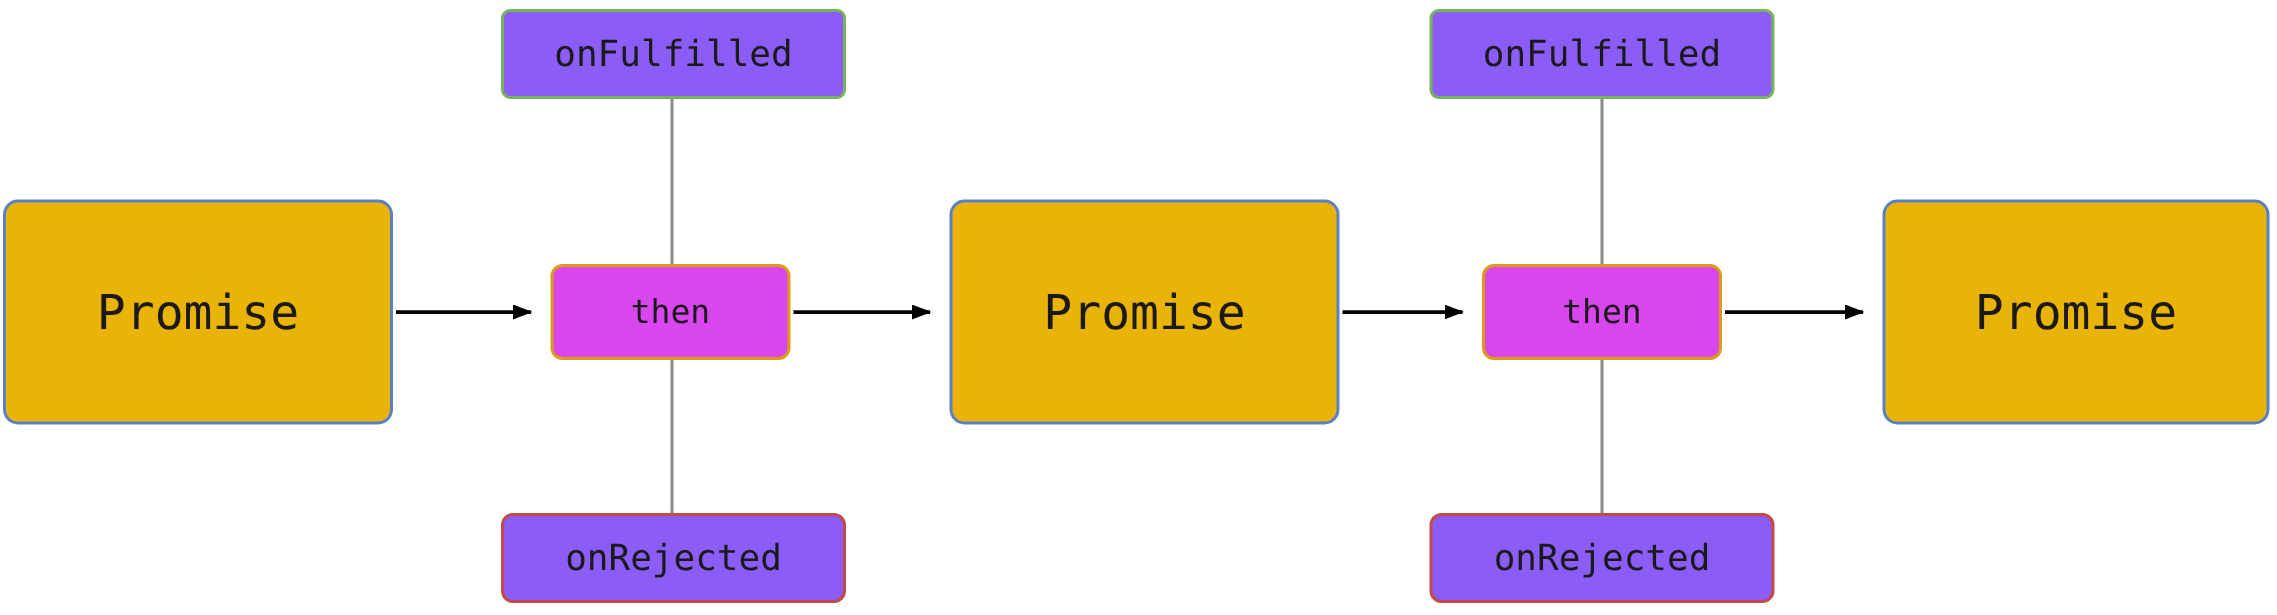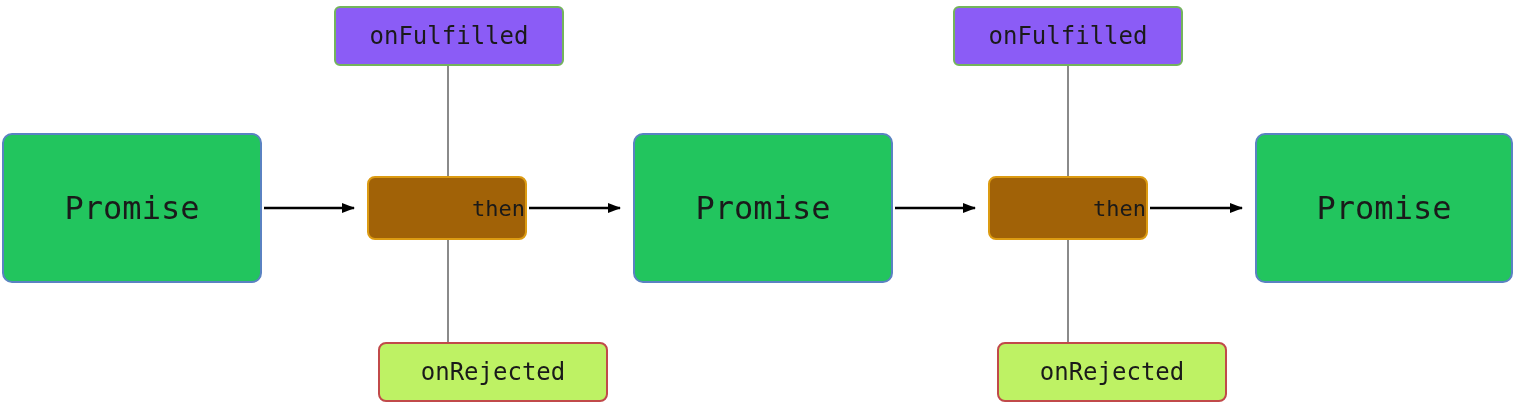--- a/index.html
+++ b/index.html
@@ -24,50 +24,48 @@
     position: absolute;
     display: flex;
     align-items: center;
     justify-content: center;
     color: #1a1a1a;
     border-style: solid;
   }
 
   .node-promise {
     width: 260px; height: 150px;
-    background: #22c55e;
+    background: #eab308;
     border: 2px solid #5a82c2;
     border-radius: 10px;
     font-size: 32px;
   }
 
   .node-then {
     width: 160px; height: 64px;
-    background: #a16207;
+    background: #d946ef;
     border: 2px solid #dc9b12;
     border-radius: 8px;
     font-size: 22px;
-    justify-content: flex-end;
   }
 
   .node-fulfilled {
     width: 230px; height: 60px;
     background: #8b5cf6;
     border: 2px solid #74b45c;
     border-radius: 6px;
     font-size: 24px;
   }
 
   .node-rejected {
     width: 230px; height: 60px;
-    background: #bef264;
+    background: #8b5cf6;
     border: 2px solid #c14a4a;
     border-radius: 8px;
     font-size: 24px;
-    margin-left: 44px;
   }
 
   
   #promise-1     { left: 2px;    top: 133px; }
   #promise-2     { left: 633px;  top: 133px; }
   #promise-3     { left: 1255px; top: 133px; width: 258px; }
 
   #then-1        { left: 367px;  top: 176px; }
   #then-2        { left: 988px;  top: 176px; }
 

